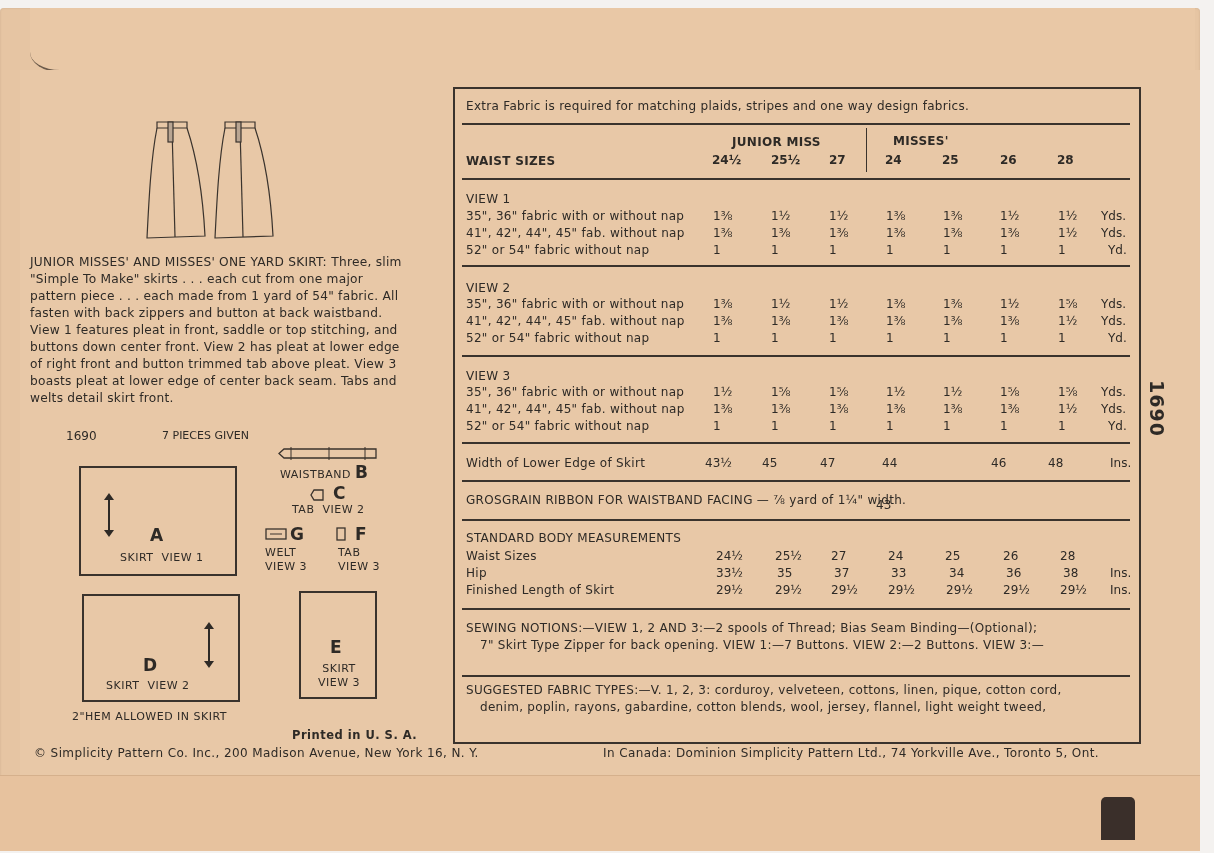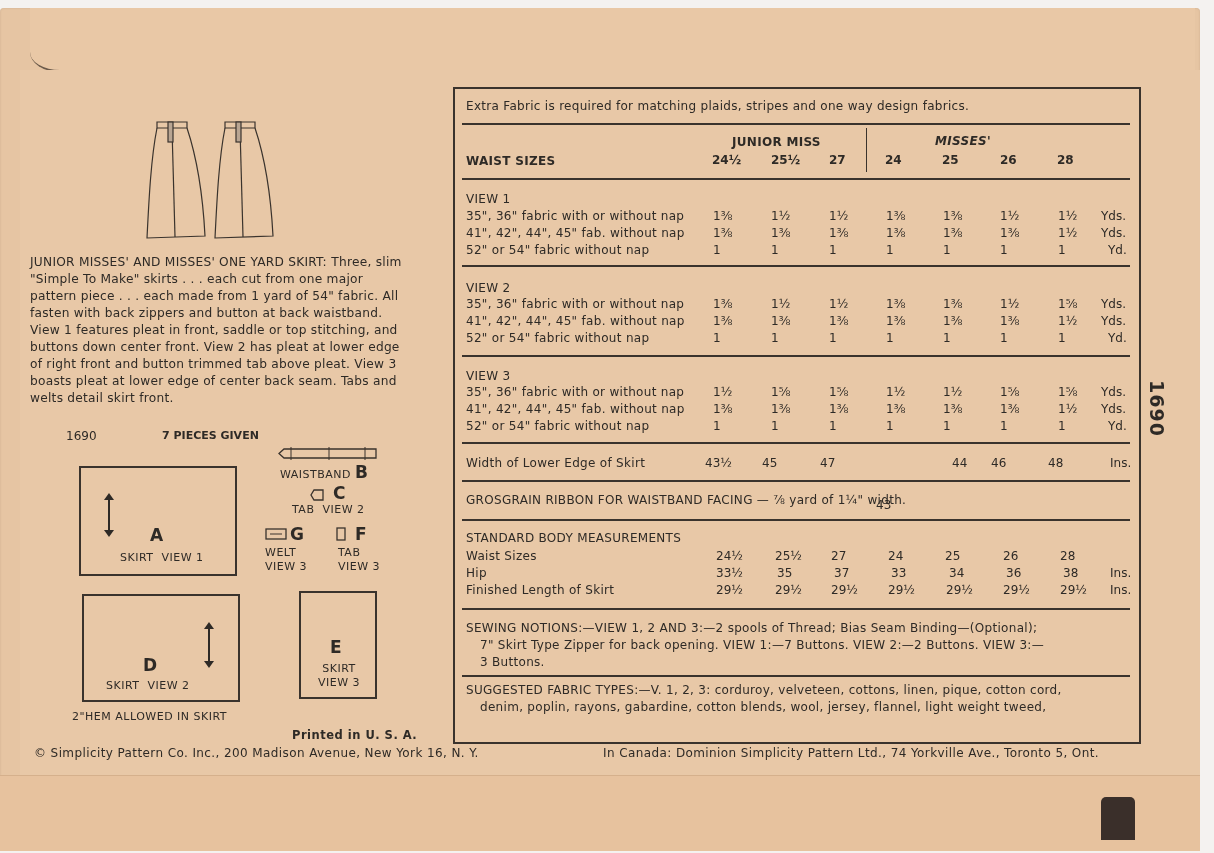--- a/index.html
+++ b/index.html
@@ -15,21 +15,21 @@
   .tab-notch { position:absolute; left:1101px; top:797px; width:34px; height:43px; background:#3a2f2a;
                border-top-left-radius:5px; border-top-right-radius:5px; }
 
   
   .illus { position:absolute; left:145px; top:118px; width:130px; height:125px; }
   .desc { position:absolute; left:30px; top:254px; width:380px; font-size:12.2px; line-height:17px;
           font-weight:bold; letter-spacing:0.25px; }
   .desc .title { font-weight:normal; }
   .desc .body { font-weight:normal; }
   .pnum { position:absolute; left:66px; top:429px; font-size:12px; }
-  .pieces-given { position:absolute; left:162px; top:429px; font-size:11px; font-weight:bold; }
+  .pieces-given { position:absolute; left:162px; top:429px; font-size:11px; font-weight:normal; }
 
   .piece { position:absolute; border:2px solid #3a332d; box-sizing:border-box; }
   .piece-letter { position:absolute; font-size:17px; font-weight:bold; }
   .grain { position:absolute; width:2px; background:#2e2a26; }
   .grain::before, .grain::after { content:""; position:absolute; left:-4px; border-left:5px solid transparent; border-right:5px solid transparent; }
   .grain::before { top:-4px; border-bottom:7px solid #2e2a26; }
   .grain::after { bottom:-4px; border-top:7px solid #2e2a26; }
   .smalltxt { position:absolute; font-size:11px; letter-spacing:0.5px; line-height:14px; }
   .big { font-size:17px; font-weight:bold; }
 
@@ -133,21 +133,21 @@
     <div>VIEW 3</div>
 </div>
 <div class="smalltxt b" style="left:292px;top:728px;font-size:11.5px;">Printed in U. S. A.</div>
 
 <div class="box"></div>
 
 <div class="t" style="left:466px;top:99px;">Extra Fabric is required for matching plaids, stripes and one way design fabrics.</div>
 <div class="rule" style="top:123px;"></div>
 
 <div class="t b" style="left:732px;top:135px;">JUNIOR MISS</div>
-<div class="t b" style="left:935px;top:134px;font-style:italic;">MISSES'</div>
+<div class="t b" style="left:893px;top:134px;">MISSES'</div>
 <div class="vsep"></div>
 <div class="t b" style="left:466px;top:154px;">WAIST SIZES</div>
 
 <div class="cell b" style="left:712px;top:153px;">24½</div>
 <div class="cell b" style="left:771px;top:153px;">25½</div>
 <div class="cell b" style="left:829px;top:153px;">27</div>
 <div class="cell b" style="left:885px;top:153px;">24</div>
 <div class="cell b" style="left:942px;top:153px;">25</div>
 <div class="cell b" style="left:1000px;top:153px;">26</div>
 <div class="cell b" style="left:1057px;top:153px;">28</div>
@@ -250,21 +250,21 @@
 <div class="cell" style="left:1000px;top:419px;">1</div>
 <div class="cell" style="left:1058px;top:419px;">1</div>
 <div class="cell" style="left:1108px;top:419px;">Yd.</div>
 <div class="rule" style="top:442px;"></div>
 
 <div class="t" style="left:466px;top:456px;">Width of Lower Edge of Skirt</div>
 <div class="cell" style="left:705px;top:456px;">43½</div>
 <div class="cell" style="left:762px;top:456px;">45</div>
 <div class="cell" style="left:820px;top:456px;">47</div>
 <div class="cell" style="left:876px;top:456px;margin-top:42px;">43</div>
-<div class="cell" style="left:952px;top:456px;">44</div>
+<div class="cell" style="left:882px;top:456px;">44</div>
 <div class="cell" style="left:991px;top:456px;">46</div>
 <div class="cell" style="left:1048px;top:456px;">48</div>
 <div class="cell" style="left:1110px;top:456px;">Ins.</div>
 <div class="rule" style="top:480px;"></div>
 
 <div class="t" style="left:466px;top:493px;">GROSGRAIN RIBBON FOR WAISTBAND FACING — ⅞ yard of 1¼" width.</div>
 <div class="rule" style="top:519px;"></div>
 
 <div class="t" style="left:466px;top:531px;">STANDARD BODY MEASUREMENTS</div>
 <div class="t" style="left:466px;top:549px;">Waist Sizes</div>
@@ -294,21 +294,20 @@
 <div class="cell" style="left:888px;top:583px;">29½</div>
 <div class="cell" style="left:946px;top:583px;">29½</div>
 <div class="cell" style="left:1003px;top:583px;">29½</div>
 <div class="cell" style="left:1060px;top:583px;">29½</div>
 <div class="cell" style="left:1110px;top:583px;">Ins.</div>
 <div class="rule" style="top:608px;"></div>
 
 <div class="para" style="top:620px;">
   <div>SEWING NOTIONS:—VIEW 1, 2 AND 3:—2 spools of Thread; Bias Seam Binding—(Optional);</div>
   <div style="padding-left:14px;">7" Skirt Type Zipper for back opening. VIEW 1:—7 Buttons. VIEW 2:—2 Buttons. VIEW 3:—</div>
-  <div style="padding-left:14px;">3 Buttons.</div>
 </div>
 <div class="rule" style="top:675px;"></div>
 
 <div class="para" style="top:682px;">
   <div>SUGGESTED FABRIC TYPES:—V. 1, 2, 3: corduroy, velveteen, cottons, linen, pique, cotton cord,</div>
   <div style="padding-left:14px;">denim, poplin, rayons, gabardine, cotton blends, wool, jersey, flannel, light weight tweed,</div>
 </div>
 
 <div class="sideno">1690</div>
 

